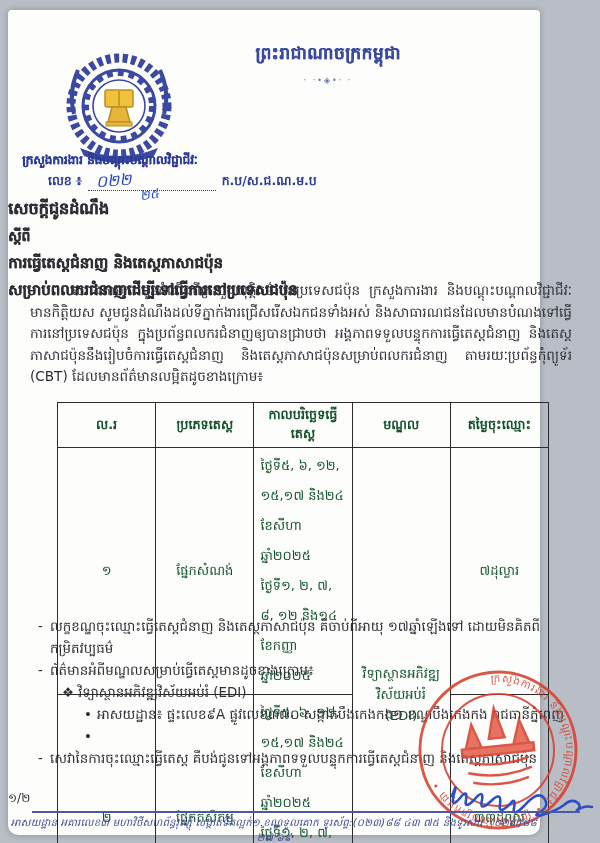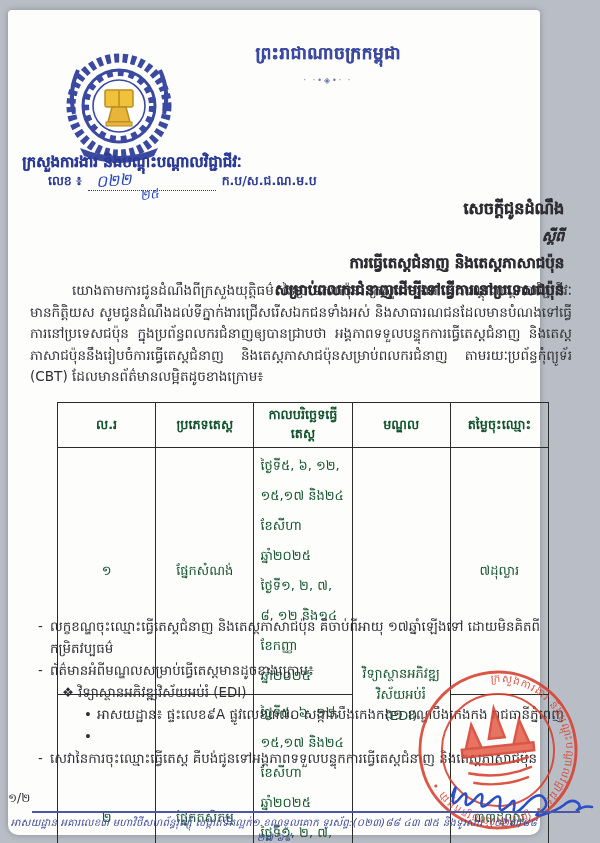--- a/index.html
+++ b/index.html
@@ -20,44 +20,44 @@
   .logo-wrap { position:absolute; left:50px; top:42px; width:122px; height:118px; }
   .kingdom-block { position:absolute; left:170px; top:32px; width:300px; text-align:center; }
   .kingdom-title {
     color:#3b4aa0; font-size:17px; font-weight:bold; letter-spacing:.5px;
     text-shadow:.4px 0 #3b4aa0;
   }
   .motto { color:#4554a6; font-size:14.5px; margin-top:8px; }
   .ornament { color:#6a76b5; font-size:8px; margin-top:9px; letter-spacing:2px; }
   .ministry-name {
     position:absolute; left:14px; top:142px;
-    color:#2c3b96; font-size:15px; font-weight:bold; text-shadow:.4px 0 #2c3b96;
+    color:#2c3b96; font-size:12px; font-weight:bold; text-shadow:.4px 0 #2c3b96;
   }
   .number-line { position:absolute; left:40px; top:163px; font-size:12.5px; color:#2c3b96; white-space:nowrap; }
   .num-label { font-weight:bold; }
   .num-dotted {
     display:inline-block; width:128px; border-bottom:1.5px dotted #2c3b96;
     position:relative; height:16px; vertical-align:bottom; margin:0 2px;
   }
   .handwrite {
     position:absolute; left:8px; top:-5px; color:#2746c0;
     font-size:16px; font-style:italic; transform:rotate(-4deg);
     font-family:"DejaVu Serif", serif;
   }
   .handwrite2 {
     position:absolute; left:52px; top:11px; color:#2746c0;
     font-size:13px; font-style:italic; transform:rotate(-10deg);
     font-family:"DejaVu Serif", serif;
   }
   .num-suffix { font-weight:bold; }
   
-  .doc-title { position:absolute; left:0; top:188px; width:100%; text-align:right; color:#2d2d33;margin-left:24px; }
+  .doc-title { position:absolute; left:0; top:188px; width:100%; text-align:left; color:#2d2d33; }
   .doc-title div { text-shadow:.5px 0 #2d2d33; font-weight:bold; }
   .t1 { font-size:16px; }
-  .t2 { font-size:14px; margin-top:5px;font-style:italic; }
+  .t2 { font-size:14px; margin-top:5px; }
   .t3 { font-size:15px; margin-top:5px; }
   .t4 { font-size:15px; margin-top:5px; }
   
   .body-par {
     position:absolute; left:22px; top:270px; width:542px;
     font-size:13.6px; line-height:21.6px; color:#2e2e35;
     text-align:justify; text-indent:42px;
   }
   
   table.tests {

